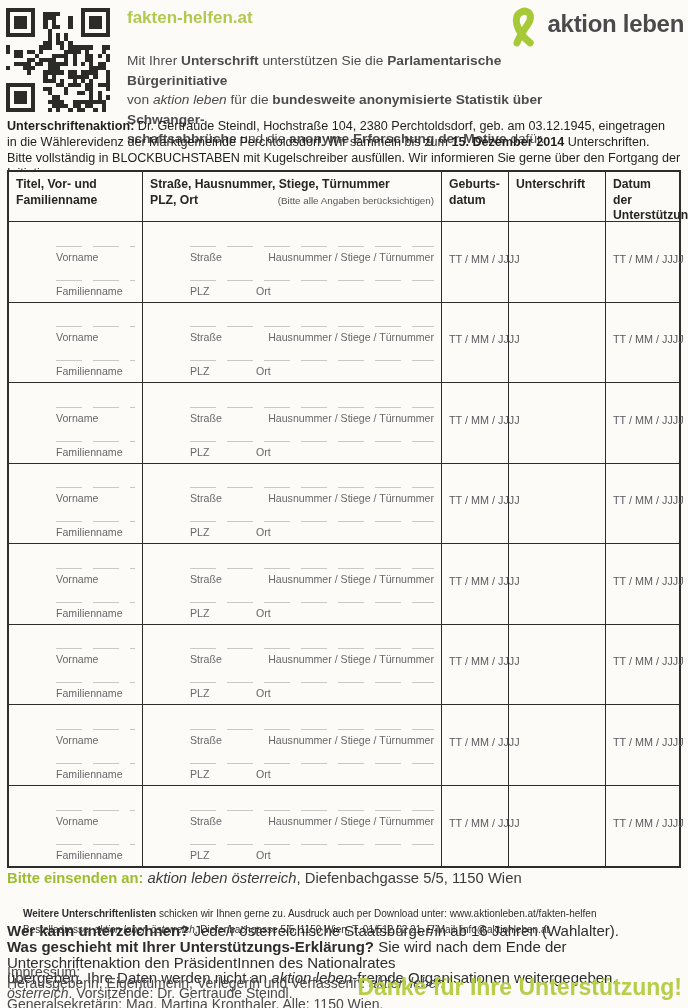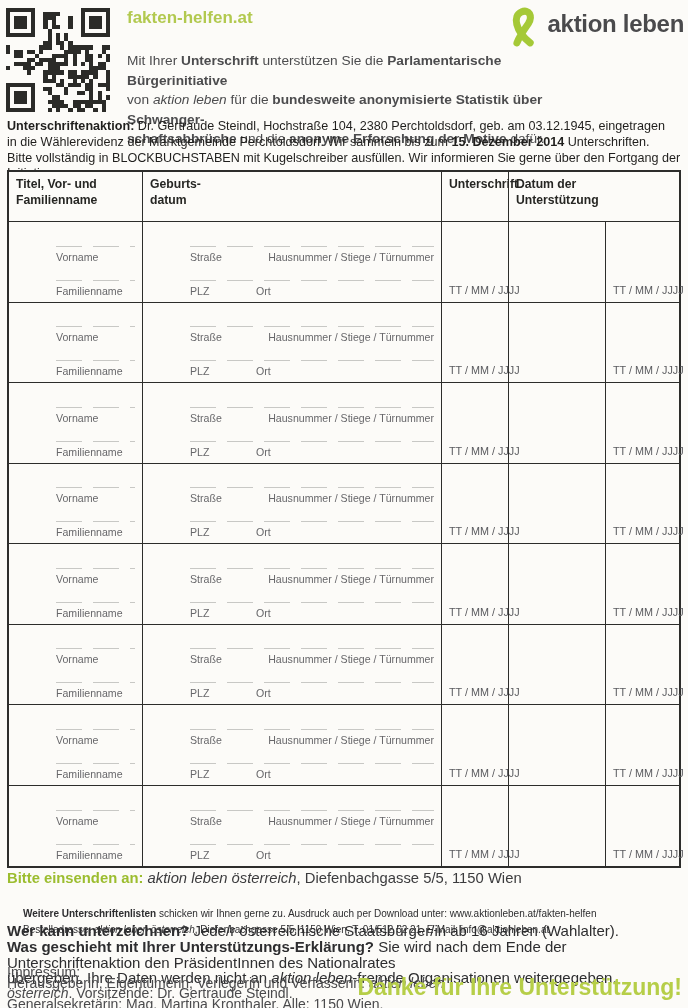--- a/index.html
+++ b/index.html
@@ -32,21 +32,21 @@
   .h2row{display:flex;justify-content:space-between;align-items:baseline;}
   .note{font-weight:normal;font-size:9.8px;color:#55555a;white-space:nowrap;}
   .cell{padding:0 7px;}
   .fcell{display:flex;flex-direction:column;justify-content:flex-end;padding-bottom:5px;margin-left:40px;}
   .field{margin-top:17px;}
   .dline{height:1px;background:repeating-linear-gradient(90deg,#c8c8c5 0 26px,transparent 26px 37px);margin-bottom:4px;}
   .flabel{font-size:10.6px;color:#67676a;line-height:12px;}
   .frow{display:flex;justify-content:space-between;}
   .frow2{display:flex;}
   .plz{width:66px;}
-  .datecell{display:flex;align-items:flex-end;padding-bottom:6px;}
+  .datecell{display:flex;align-items:center;padding-bottom:6px;}
   .date{font-size:10.8px;color:#595a5e;white-space:nowrap;}
 
   
   .send{position:absolute;left:7px;top:870px;margin:0;font-size:14.8px;color:#3b3b3d;}
   .order{position:absolute;left:7px;top:890px;margin:16px;font-size:10px;line-height:15.6px;color:#2d2d2f;}
   .faq{position:absolute;left:7px;top:923px;margin:0;font-size:15px;line-height:15.8px;color:#2d2d2f;}
   .imprint{position:absolute;left:7px;top:967px;margin:0;font-size:14px;line-height:10.6px;color:#4a4a4c;width:440px;}
   .thanks{position:absolute;right:6px;top:974px;font-size:23px;font-weight:bold;color:#b6ce48;}
 </style>
 </head>
@@ -363,20 +363,27 @@
     <span><span>Bitte vollständig in BLOCKBUCHSTABEN mit Kugelschreiber ausfüllen. Wir informieren Sie gerne über den Fortgang der Initiative.</span></span>
   </p>
 
   <div class="sig-table">
     <div class="thead">
       <div class="hcell">
         <div>Titel, Vor- und</div>
         <div>Familienname</div>
       </div>
       <div class="hcell">
+        <div>Straße, Hausnummer, Stiege, Türnummer</div>
+        <div class="h2row">
+          <span>PLZ, Ort</span>
+          <span class="note">(Bitte alle Angaben berücksichtigen)</span>
+        </div>
+      </div>
+      <div class="hcell">
         <div>Geburts-</div>
         <div>datum</div>
       </div>
       <div class="hcell">
         <div>Unterschrift</div>
       </div>
       <div class="hcell">
         <div>Datum der</div>
         <div>Unterstützung</div>
       </div>

